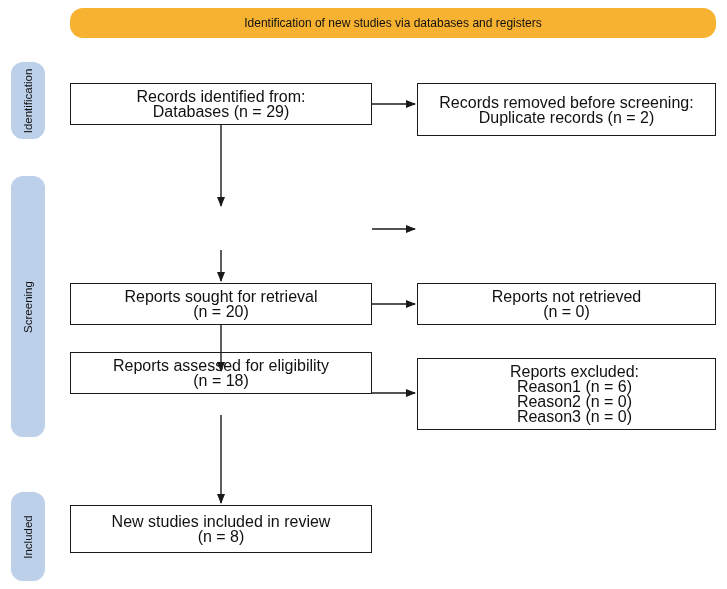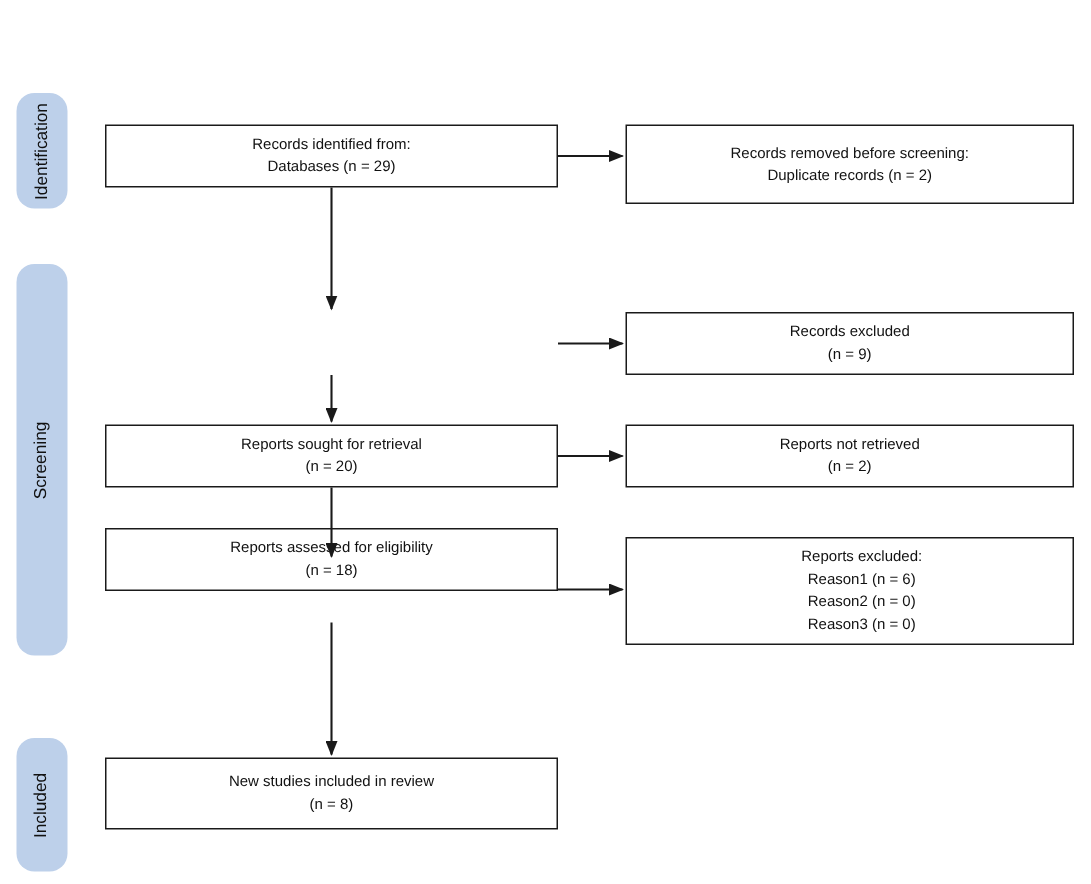--- a/index.html
+++ b/index.html
@@ -36,21 +36,21 @@
   .box{
     position:absolute;
     background:#ffffff;
     border:1.5px solid #1a1a1a;
     box-sizing:border-box;
     display:flex;align-items:center;justify-content:center;
     text-align:center;
   }
   .boxtext{
     white-space:pre-line;
-    font-size:10px;
+    font-size:16px;
     line-height:15px;
   }
   .col-main{left:70px;width:302px;}
   .col-side{left:417px;width:299px;}
   #box-identified{top:83px;height:42px;}
   #box-screened{top:208px;height:42px;}
   #box-sought{top:283px;height:42px;}
   #box-assessed{top:352px;height:42px;}
   #box-included{top:505px;height:48px;}
   #box-removed{top:83px;height:53px;}
@@ -62,52 +62,51 @@
     position:absolute;left:0;top:0;width:727px;height:589px;
     pointer-events:none;
   }
   .arrows line{stroke:#1a1a1a;stroke-width:1.4;}
 </style>
 </head>
 <body>
 
 <div class="canvas">
 
+  <div class="banner">
+    <span>Identification of new studies via databases and registers</span>
+  </div>
 
   <div class="pill pill-identification">
     <span class="vtext">Identification</span>
   </div>
   <div class="pill pill-screening">
     <span class="vtext">Screening</span>
   </div>
   <div class="pill pill-included">
     <span class="vtext">Included</span>
   </div>
 
   <div class="box col-main" id="box-identified">
     <div class="boxtext">Records identified from:
 Databases (n = 29)</div>
   </div>
   <div class="box col-side" id="box-removed">
     <div class="boxtext">Records removed before screening:
 Duplicate records (n = 2)</div>
   </div>
 
-  <div class="box col-side" id="box-excluded">
-    <div class="boxtext">Records excluded
-(n = 9)</div>
-  </div>
 
   <div class="box col-main" id="box-sought">
     <div class="boxtext">Reports sought for retrieval
 (n = 20)</div>
   </div>
   <div class="box col-side" id="box-notretrieved">
     <div class="boxtext">Reports not retrieved
-(n = 2)</div>
+(n = 0)</div>
   </div>
 
   <div class="box col-main" id="box-assessed">
     <div class="boxtext">Reports assessed for eligibility
 (n = 18)</div>
   </div>
   <div class="box col-side" id="box-reportsexcluded">
     <div class="boxtext">Reports excluded:
 Reason1 (n = 6)
 Reason2 (n = 0)

